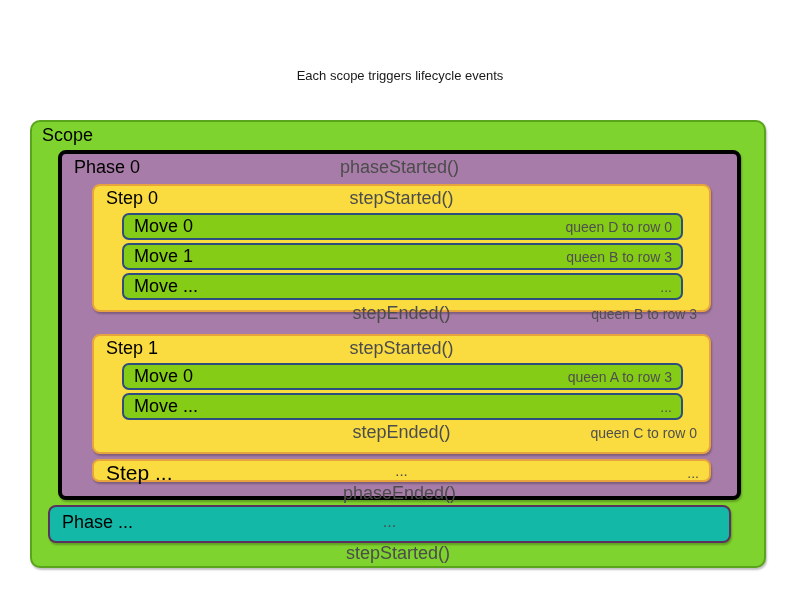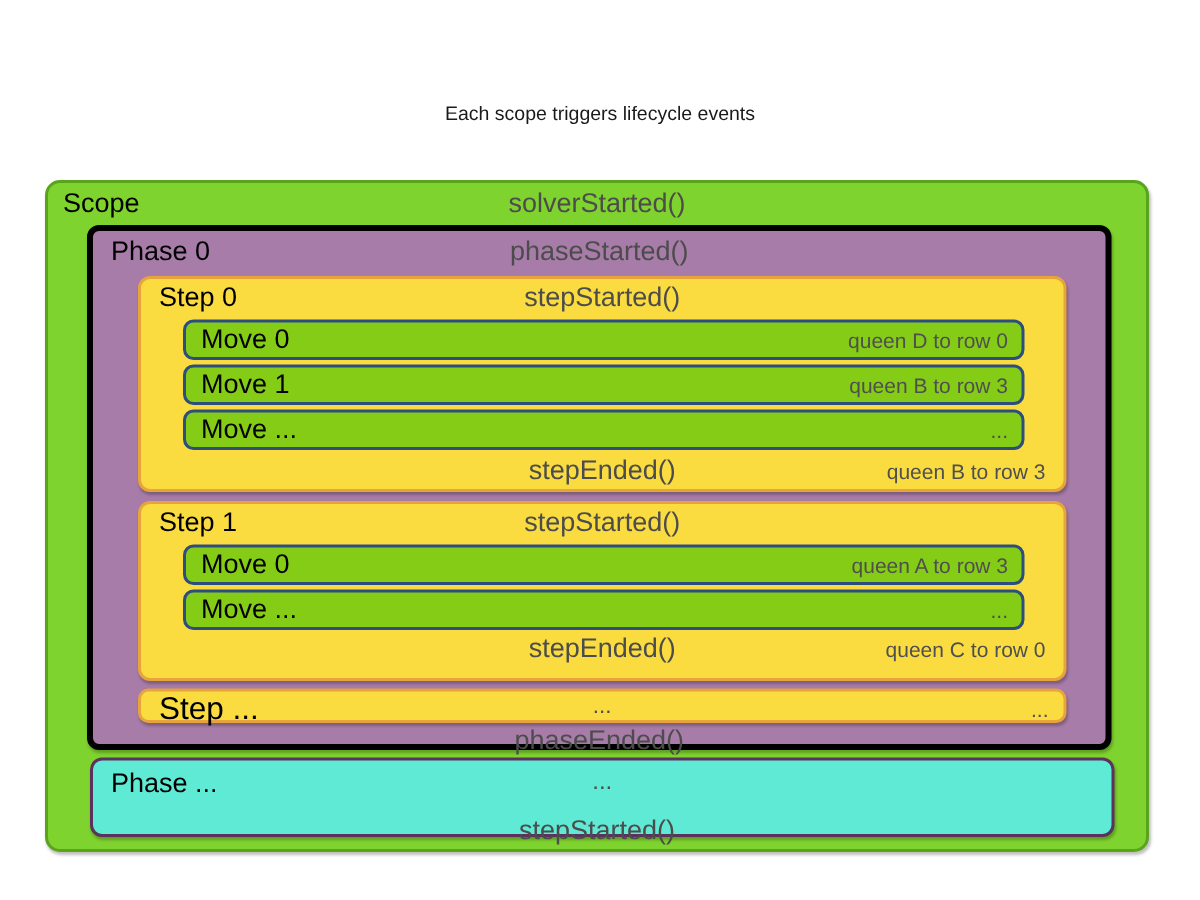--- a/index.html
+++ b/index.html
@@ -33,21 +33,21 @@
     background: #a87ca8; border: 4px solid #000000; border-radius: 8px;
   }
   .phase-label { left: 12px; top: 3px; }
   .phase-started { top: 3px; }
   .phase-ended { top: 329px; }
 
   .step-box {
     left: 30px; width: 619px;
     background: #fadc40; border: 2px solid #e8a43c; border-radius: 8px;
   }
-  .step-box-0 { top: 30px; height: 144px; }
+  .step-box-0 { top: 30px; height: 128px; }
   .step-box-1 { top: 180px; height: 120px; }
   .step-label { left: 12px; top: 2px; }
   .step-started { top: 2px; }
 
   .move-row {
     position: absolute; left: 28px; width: 561px; height: 27px; box-sizing: border-box;
     background: #84cc16; border: 2px solid #2c4d7e; border-radius: 7px;
   }
   .move-label { position: absolute; left: 10px; top: 1px; font-size: 18px; color: #000000; white-space: nowrap; }
   .move-detail { right: 9px; top: 4px; }
@@ -62,36 +62,35 @@
 
   .step-more-bar {
     left: 30px; top: 305px; width: 619px; height: 23px;
     background: #fadc40; border: 2px solid #e8a43c; border-radius: 7px;
   }
   .step-more-label { left: 12px; top: 0px; font-size: 21px; }
   .step-more-center { top: 1px; font-size: 15px; }
   .step-more-right { right: 10px; top: 4px; }
 
   .phase-more-bar {
-    left: 28px; top: 383px; width: 683px; height: 53px;
-    background: #5eead4; border: 2px solid #5b325e; border-radius: 8px;
+    left: 16px; top: 383px; width: 683px; height: 38px;
+    background: #14b8a6; border: 2px solid #5b325e; border-radius: 8px;
   }
   .phase-more-label { left: 12px; top: 5px; }
   .phase-more-center { top: 6px; font-size: 16px; }
 </style>
 </head>
 <body>
 
 <div class="canvas">
 
   <div class="subtitle">Each scope triggers lifecycle events</div>
 
   <div class="box solver-box">
     <span class="scope-label solver-label">Scope</span>
-    <span class="event solver-started">solverStarted()</span>
 
     <div class="box phase-box">
       <span class="scope-label phase-label">Phase 0</span>
       <span class="event phase-started">phaseStarted()</span>
 
       <div class="box step-box step-box-0">
         <span class="scope-label step-label">Step 0</span>
         <span class="event step-started">stepStarted()</span>
 
         <div class="move-row s0-m0">

